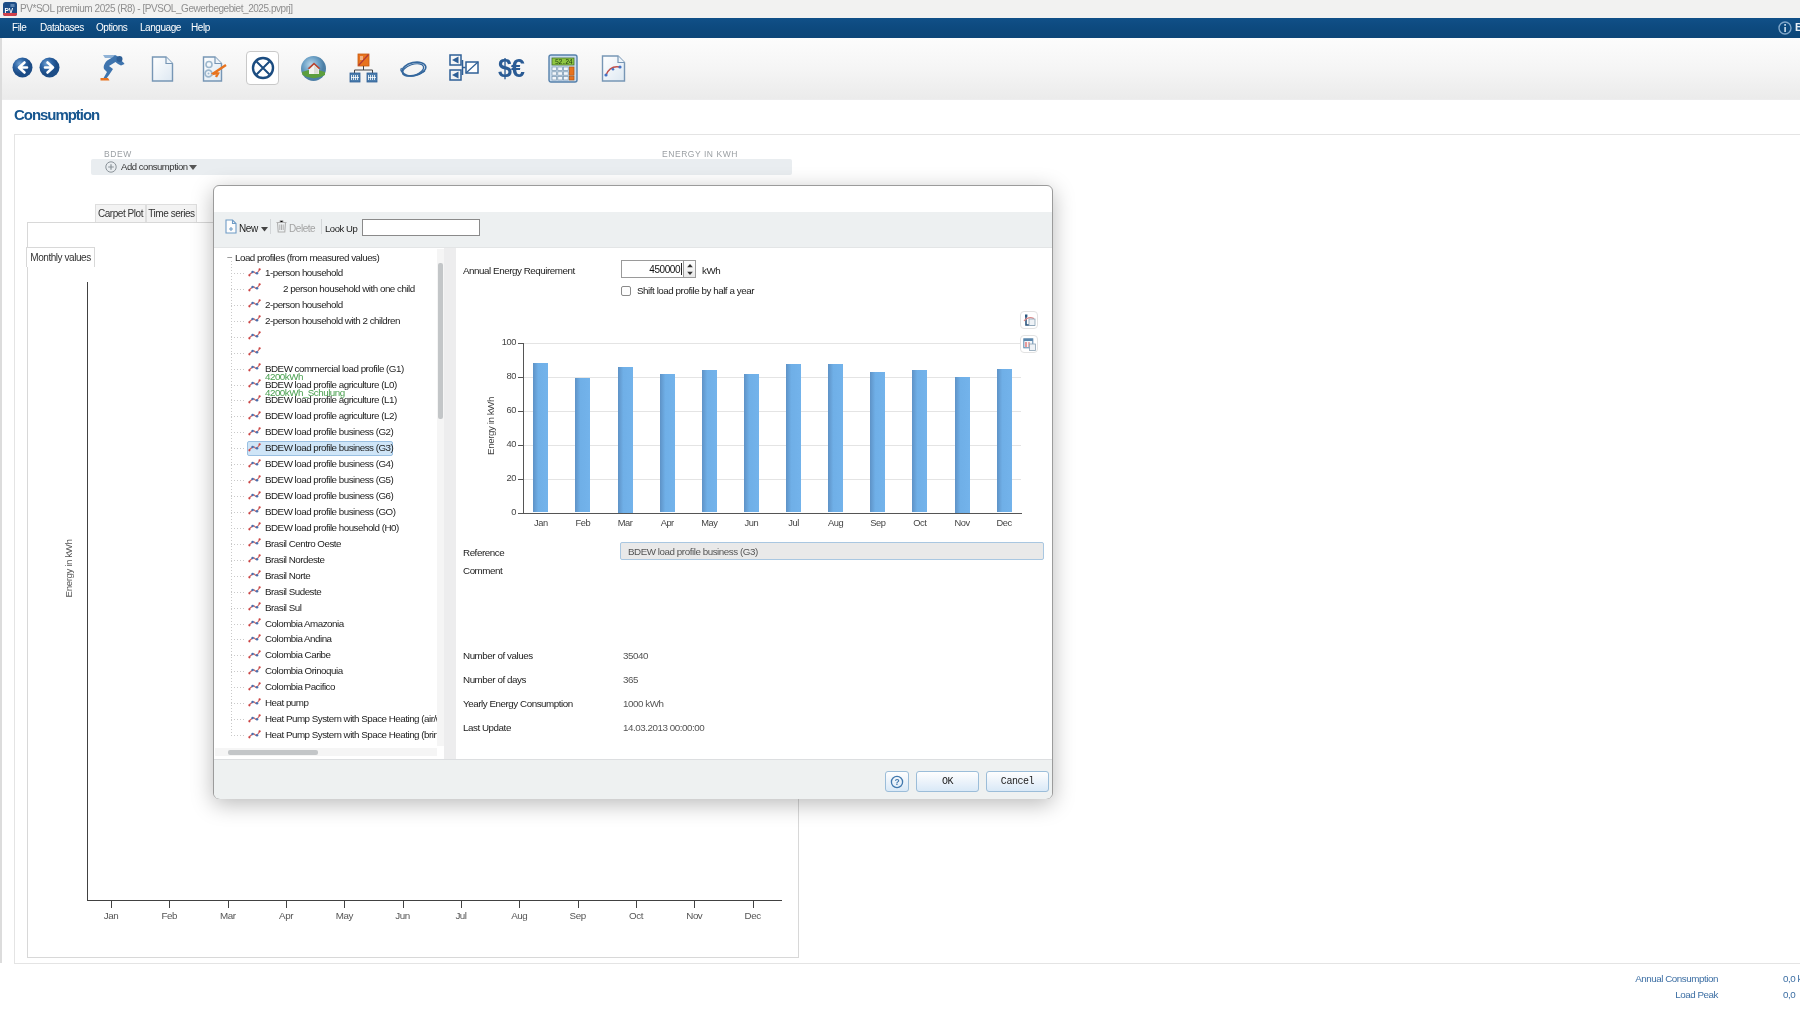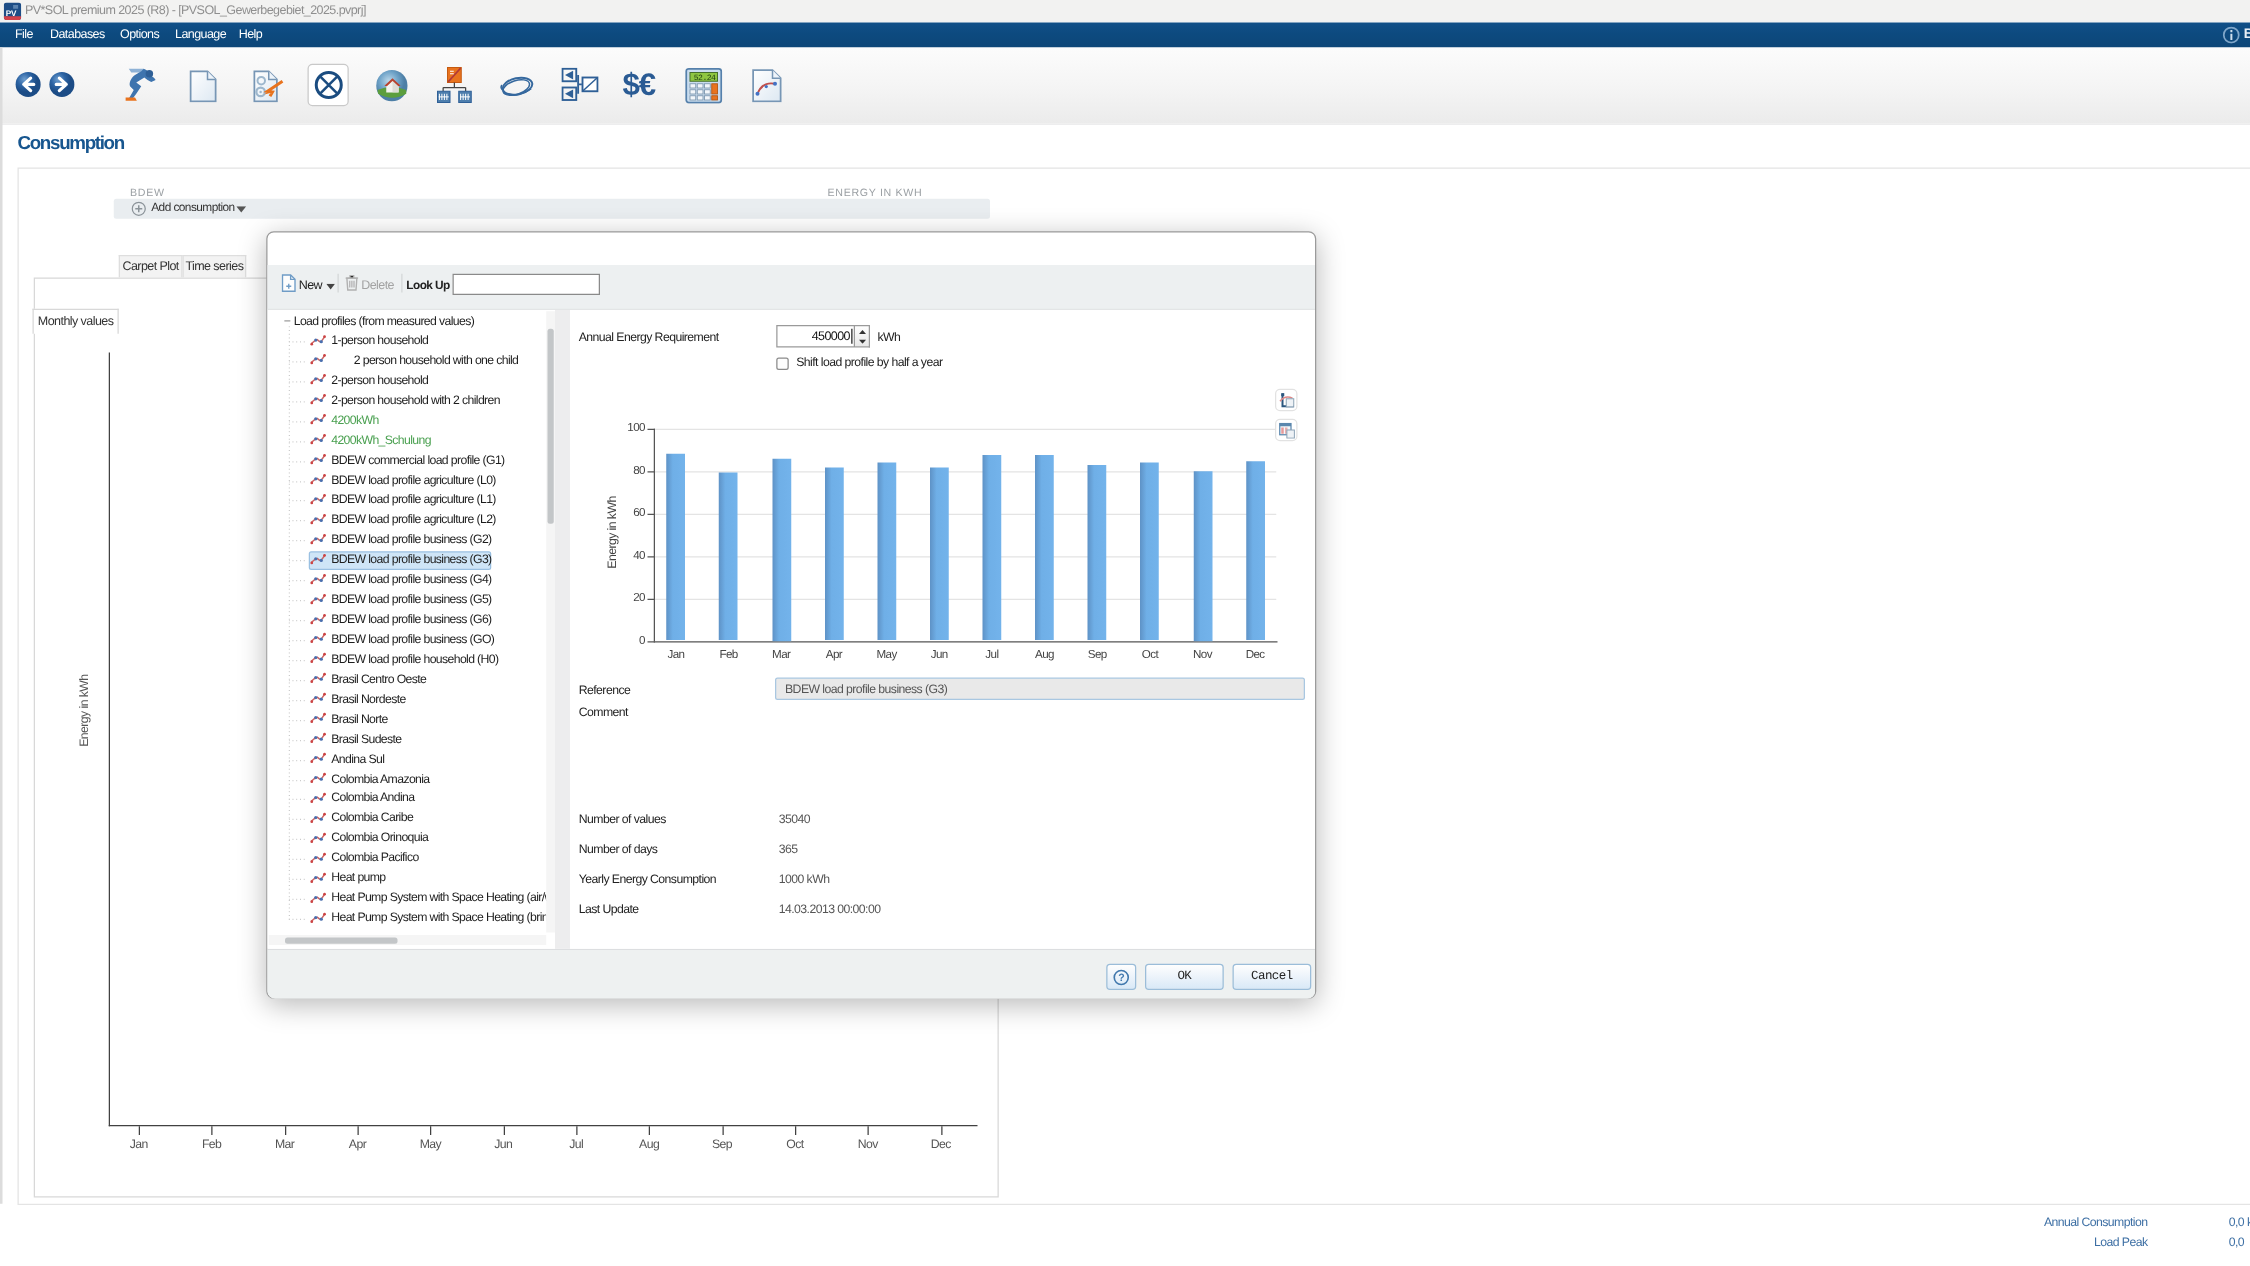--- a/index.html
+++ b/index.html
@@ -43,21 +43,21 @@
 #dlg-title span.t { position:absolute; left:9px; top:7px; font-size:10.5px; color:#333; }
 #dlg-tools { left:0; top:26px; width:100%; height:36px; background:#edf0f1; border-bottom:1px solid #e3e5e6; }
 #dlg-body { left:0; top:62px; width:100%; height:511px; background:#fff; }
 #dlg-split { left:230px; top:62px; width:12px; height:511px; background:#ededee; }
 #dlg-footer { left:0; top:573px; width:100%; height:40px; background:#eef1f1; border-top:1px solid #dcdee0; border-radius:0 0 6px 6px; }
 .dbtn { border:1px solid #9bbdd9; border-radius:3px; background:linear-gradient(#fefefe,#eaf2fa 55%,#d9e9f7); font-size:10px; color:#222; text-align:center;font-family:Liberation Mono, monospace; }
 
 
 #tree { left:1px; top:63px; width:222px; height:497px; overflow:hidden; background:#fff; }
 .trow { position:absolute; left:0; font-size:9.8px; color:#1d1d1d; white-space:nowrap; letter-spacing:-0.5px; }
-.green { color:#4aa050; }
+.green { color:#4aa050;margin-top:40px; }
 #tsel { position:absolute; left:32px; width:146px; height:15px; background:#cfe5f7; border:1px solid #9ac0e2; border-radius:2px; }
 .vsb { left:223px; top:63px; width:7px; height:497px; background:#f5f5f5; }
 .vsb-thumb { left:224px; width:5px; background:#c3c6c8; border-radius:2px; }
 .hsb { left:1px; top:562px; width:222px; height:8px; background:#f5f5f5; }
 .hsb-thumb { left:14px; top:563.5px; width:90px; height:5px; background:#c3c6c8; border-radius:2px; }
 
 
 .dlab { font-size:9.8px; color:#222; white-space:nowrap; }
 .dval { font-size:9.8px; color:#555; white-space:nowrap; }
 .dgrid { left:309px; width:498px; height:1px; background:#e4e4e4; }
@@ -297,21 +297,21 @@
   <svg class="abs" style="left:47px;top:41px" width="7" height="5" viewBox="0 0 7 5">
       <polygon points="0,0 7,0 3.5,4.5" fill="#444"></polygon>
     </svg>
   <div class="abs" style="left:56px;top:33px;width:1px;height:15px;background:#d3d6d8"></div>
   <svg class="abs" style="left:62px;top:33px" width="11" height="14" viewBox="0 0 11 14">
       <path d="M1.5 3.5 H9.5 L8.8 13 H2.2 Z" fill="none" stroke="#b0b0b0" stroke-width="1.1"></path>
       <path d="M0.5 3.5 H10.5 M4 3 V1.5 H7 V3 M3.8 5.5 V11 M5.5 5.5 V11 M7.2 5.5 V11" stroke="#b0b0b0" stroke-width="1"></path>
     </svg>
   <div class="abs" style="left:75px;top:37px;font-size:10px;color:#a3a3a3">Delete</div>
   <div class="abs" style="left:107px;top:33px;width:1px;height:15px;background:#d3d6d8"></div>
-  <div class="abs" style="left:111px;top:37px;font-size:9.5px;color:#222;font-weight:bold">Look Up</div>
+  <div class="abs" style="left:111px;top:37px;font-size:9.5px;color:#222;font-weight:normal">Look Up</div>
   <div class="abs" style="left:148px;top:33px;width:118px;height:17px;background:#fff;border:1px solid #8a8a8a"></div>
 
   <div class="abs" id="tree">
       <div id="tsel" style="top:191.7px"></div>
       <div class="trow" style="left:12px;top:3px;color:#777">−</div>
       <div class="trow" style="left:20px;top:3px">Load profiles (from measured values)</div>
       <div style="position:absolute;left:16px;top:12px;width:1px;height:476.46999999999997px;background-image:linear-gradient(#c9c9c9 1px, transparent 1px);background-size:1px 3px"></div>
       <div style="position:absolute;left:16px;top:24.0px;width:14px;height:1px;background-image:linear-gradient(90deg,#c9c9c9 1px, transparent 1px);background-size:3px 1px"></div>
       <div class="trow" style="left:33px;top:17.5px"><svg width="13" height="11" viewBox="0 0 13 11">
           <path d="M1 8 L4 5.5 M5.5 4.5 L8 6.5 M9.5 5.5 L12 2" stroke="#c66" stroke-width="1.2" fill="none"></path>
@@ -502,21 +502,21 @@
         </svg></div>
       <div class="trow" style="left:50px;top:336.6px">Brasil Sudeste</div>
       <div style="position:absolute;left:16px;top:358.5px;width:14px;height:1px;background-image:linear-gradient(90deg,#c9c9c9 1px, transparent 1px);background-size:3px 1px"></div>
       <div class="trow" style="left:33px;top:352.0px"><svg width="13" height="11" viewBox="0 0 13 11">
           <path d="M1 8 L4 5.5 M5.5 4.5 L8 6.5 M9.5 5.5 L12 2" stroke="#c66" stroke-width="1.2" fill="none"></path>
           <circle cx="4.6" cy="5" r="1.3" fill="#4a6fae"></circle>
           <circle cx="9" cy="6.3" r="1.3" fill="#4a6fae"></circle>
           <circle cx="1.4" cy="8.3" r="1.1" fill="#c44"></circle>
           <circle cx="11.6" cy="2.3" r="1.1" fill="#c44"></circle>
         </svg></div>
-      <div class="trow" style="left:50px;top:352.5px">Andina Sul</div>
+      <div class="trow" style="left:50px;top:352.5px">Brasil Sul</div>
       <div style="position:absolute;left:16px;top:374.5px;width:14px;height:1px;background-image:linear-gradient(90deg,#c9c9c9 1px, transparent 1px);background-size:3px 1px"></div>
       <div class="trow" style="left:33px;top:368.0px"><svg width="13" height="11" viewBox="0 0 13 11">
           <path d="M1 8 L4 5.5 M5.5 4.5 L8 6.5 M9.5 5.5 L12 2" stroke="#c66" stroke-width="1.2" fill="none"></path>
           <circle cx="4.6" cy="5" r="1.3" fill="#4a6fae"></circle>
           <circle cx="9" cy="6.3" r="1.3" fill="#4a6fae"></circle>
           <circle cx="1.4" cy="8.3" r="1.1" fill="#c44"></circle>
           <circle cx="11.6" cy="2.3" r="1.1" fill="#c44"></circle>
         </svg></div>
       <div class="trow" style="left:50px;top:368.5px">Colombia Amazonia</div>
       <div style="position:absolute;left:16px;top:390.4px;width:14px;height:1px;background-image:linear-gradient(90deg,#c9c9c9 1px, transparent 1px);background-size:3px 1px"></div>

